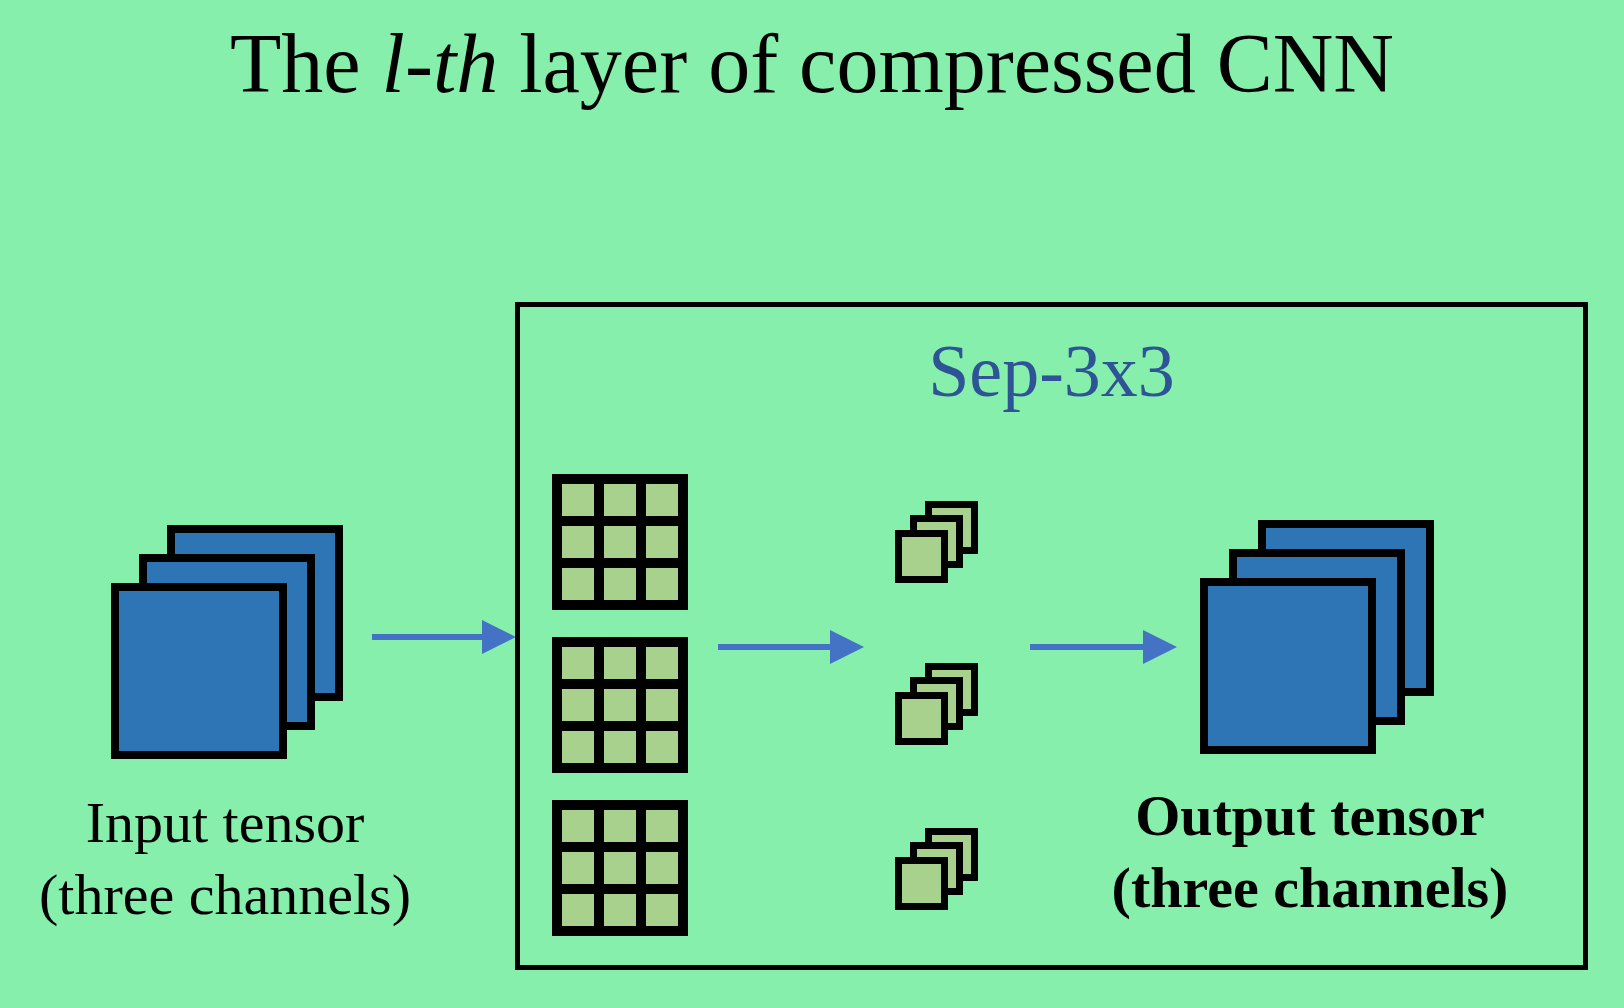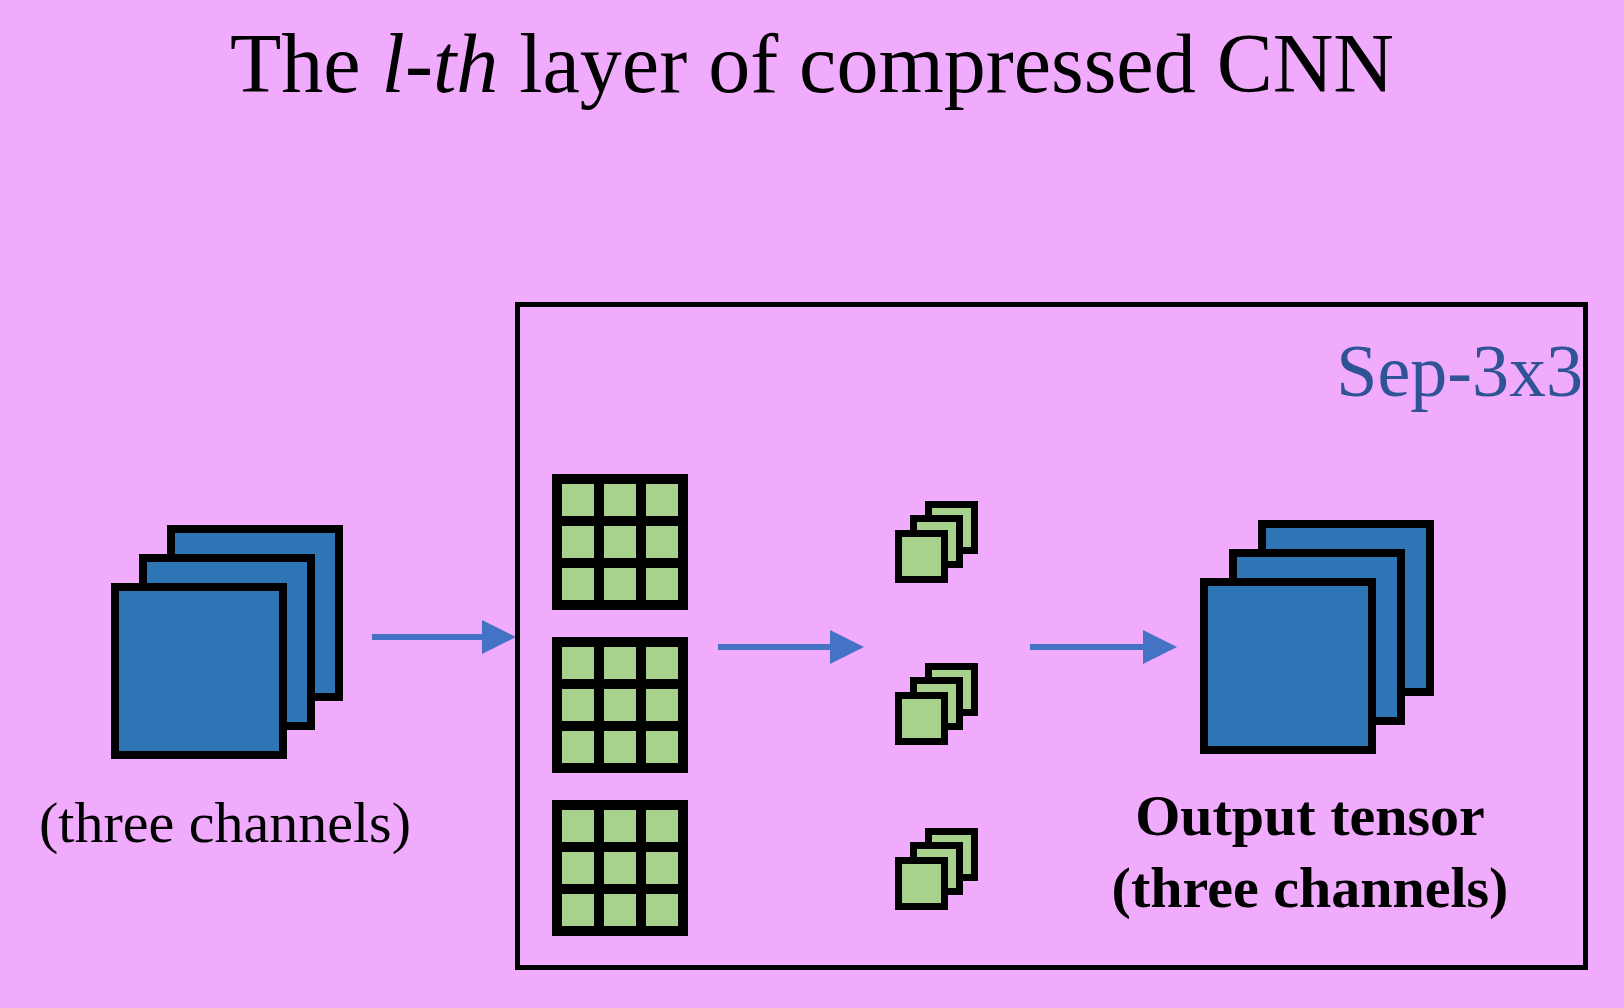--- a/index.html
+++ b/index.html
@@ -4,21 +4,21 @@
 <style>
   html, body {
     margin: 0;
     padding: 0;
     background: #ffffff;
   }
   .canvas {
     position: relative;
     width: 1624px;
     height: 1008px;
-    background: #f0abfc;
+    background: #86efac;
     overflow: hidden;
     font-family: "Liberation Serif", "DejaVu Serif", serif;
     color: #000000;
   }
 
   
   .title {
     position: absolute;
     top: 16px;
     left: 0;
@@ -37,21 +37,21 @@
     position: absolute;
     left: 515px;
     top: 302px;
     width: 1073px;
     height: 668px;
     border: 5px solid #000000;
     box-sizing: border-box;
   }
   .sep-label {
     margin-top: 24px;
-    text-align: right;
+    text-align: center;
     font-size: 74px;
     line-height: 80px;
     color: #2F5496;
     white-space: nowrap;
   }
 
   
   .blue-layer {
     position: absolute;
     width: 160px;
@@ -186,20 +186,21 @@
 
   <div class="arrow" style="left:1030px; top:644px; width:113px;"></div>
 
   <div>
     <div class="blue-layer" style="left:1258px; top:520px;"></div>
     <div class="blue-layer" style="left:1229px; top:549px;"></div>
     <div class="blue-layer" style="left:1200px; top:578px;"></div>
   </div>
 
   <div class="caption" style="left:225px; top:787px;">
+    <div>Input tensor</div>
     <div>(three channels)</div>
   </div>
   <div class="caption" style="left:1310px; top:780px;font-weight:bold;">
     <div>Output tensor</div>
     <div>(three channels)</div>
   </div>
 
 </div>
 
 </body></html>

